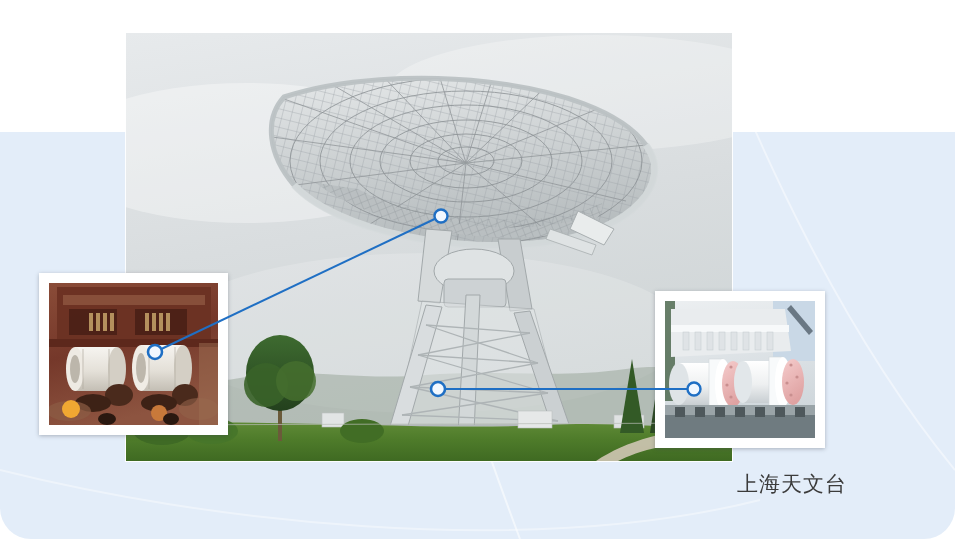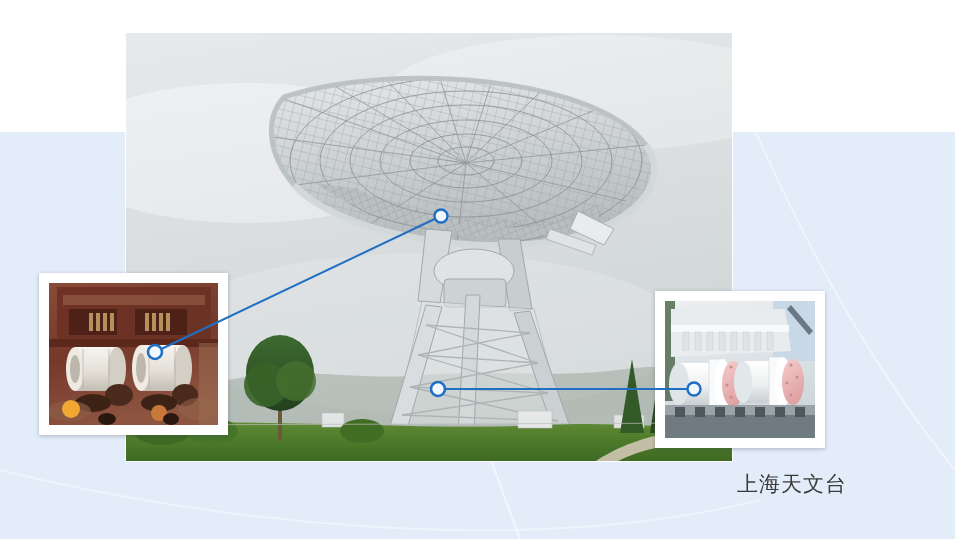--- a/index.html
+++ b/index.html
@@ -3,21 +3,21 @@
 <meta charset="utf-8">
 <style>
   html,body{margin:0;padding:0;}
   body{
     width:955px;height:539px;
     background:#ffffff;
     font-family:"Liberation Sans","DejaVu Sans",sans-serif;
     overflow:hidden;
     position:relative;
   }
-  #slide{position:absolute;inset:0;width:955px;height:539px;overflow:hidden;}
+  #slide{position:absolute;inset:0;width:955px;height:539px;overflow:hidden;border-radius:31px;}
 
   
   .bg-white{position:absolute;left:0;top:0;width:955px;height:132px;background:#ffffff;}
   .bg-blue{position:absolute;left:0;top:132px;width:955px;height:407px;background:#e3edf9;}
   .bg-swoosh{position:absolute;left:0;top:0;width:955px;height:539px;pointer-events:none;}
 
   
   .main-photo{
     position:absolute;left:126px;top:33px;width:606px;height:428px;
     overflow:hidden;background:#cfd4d6;

